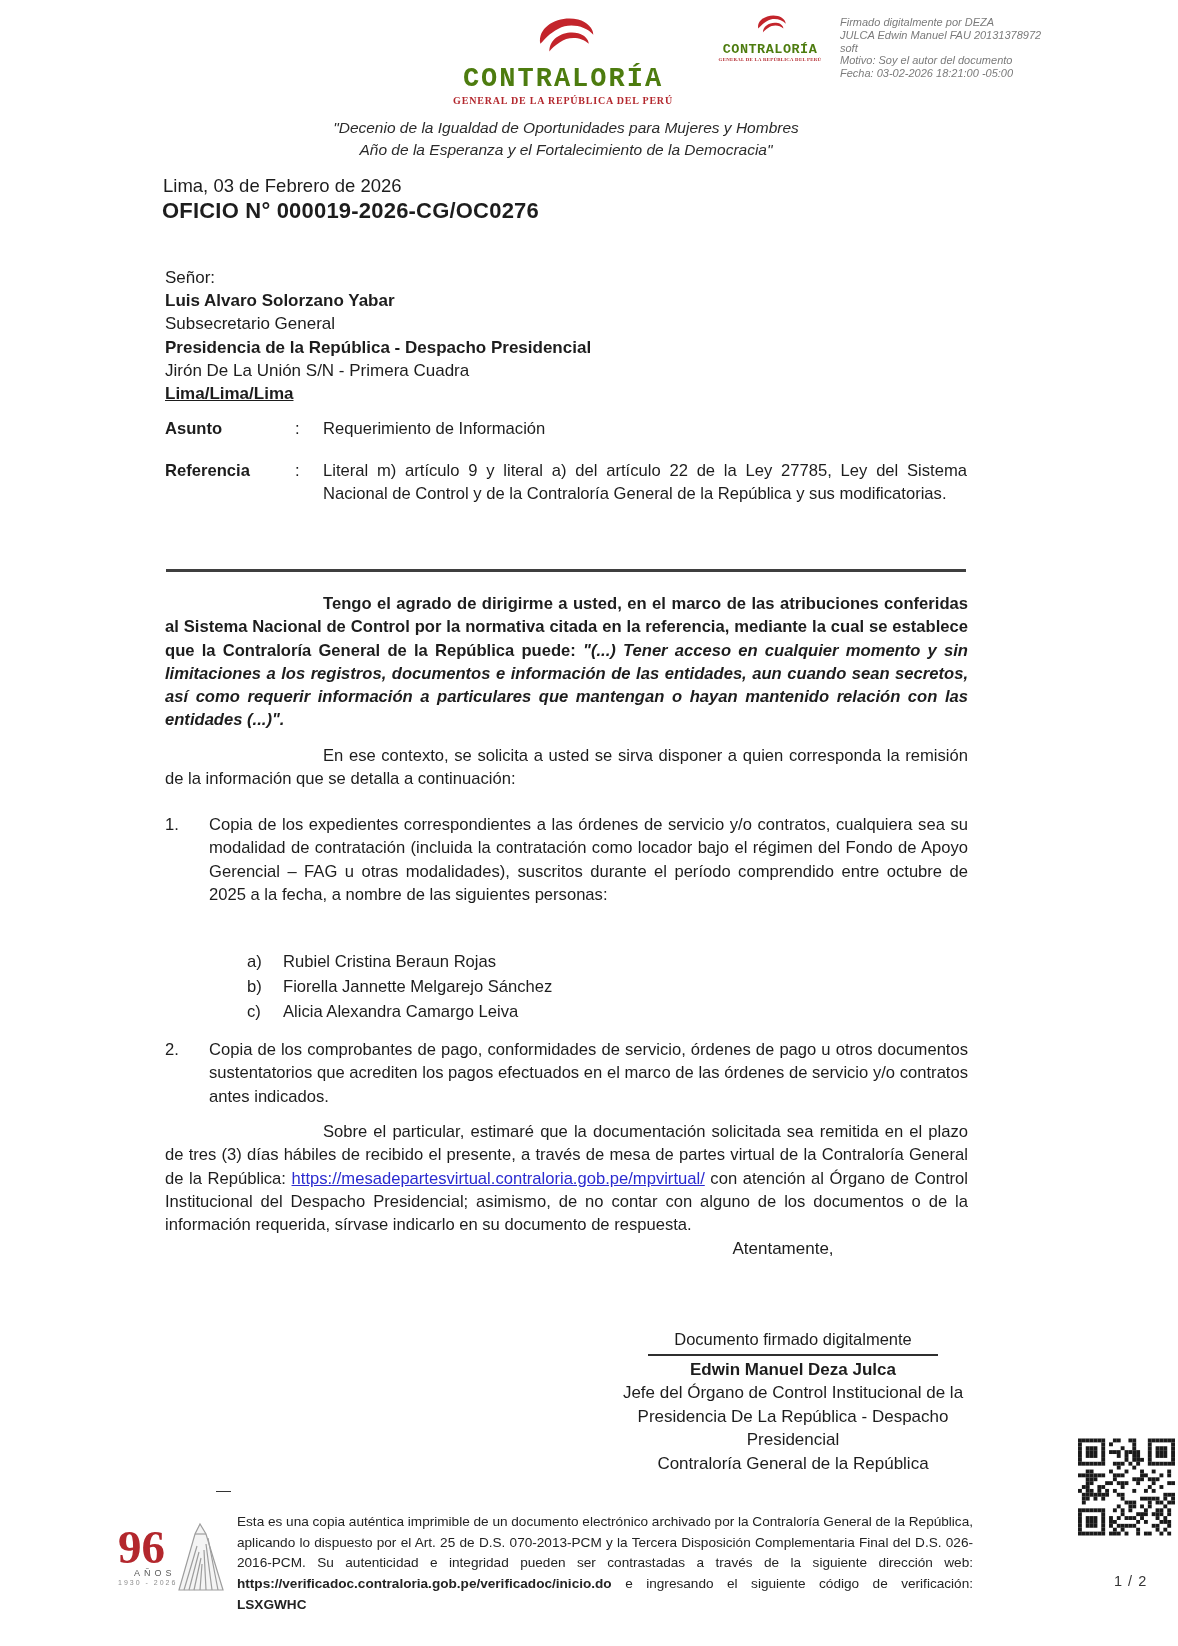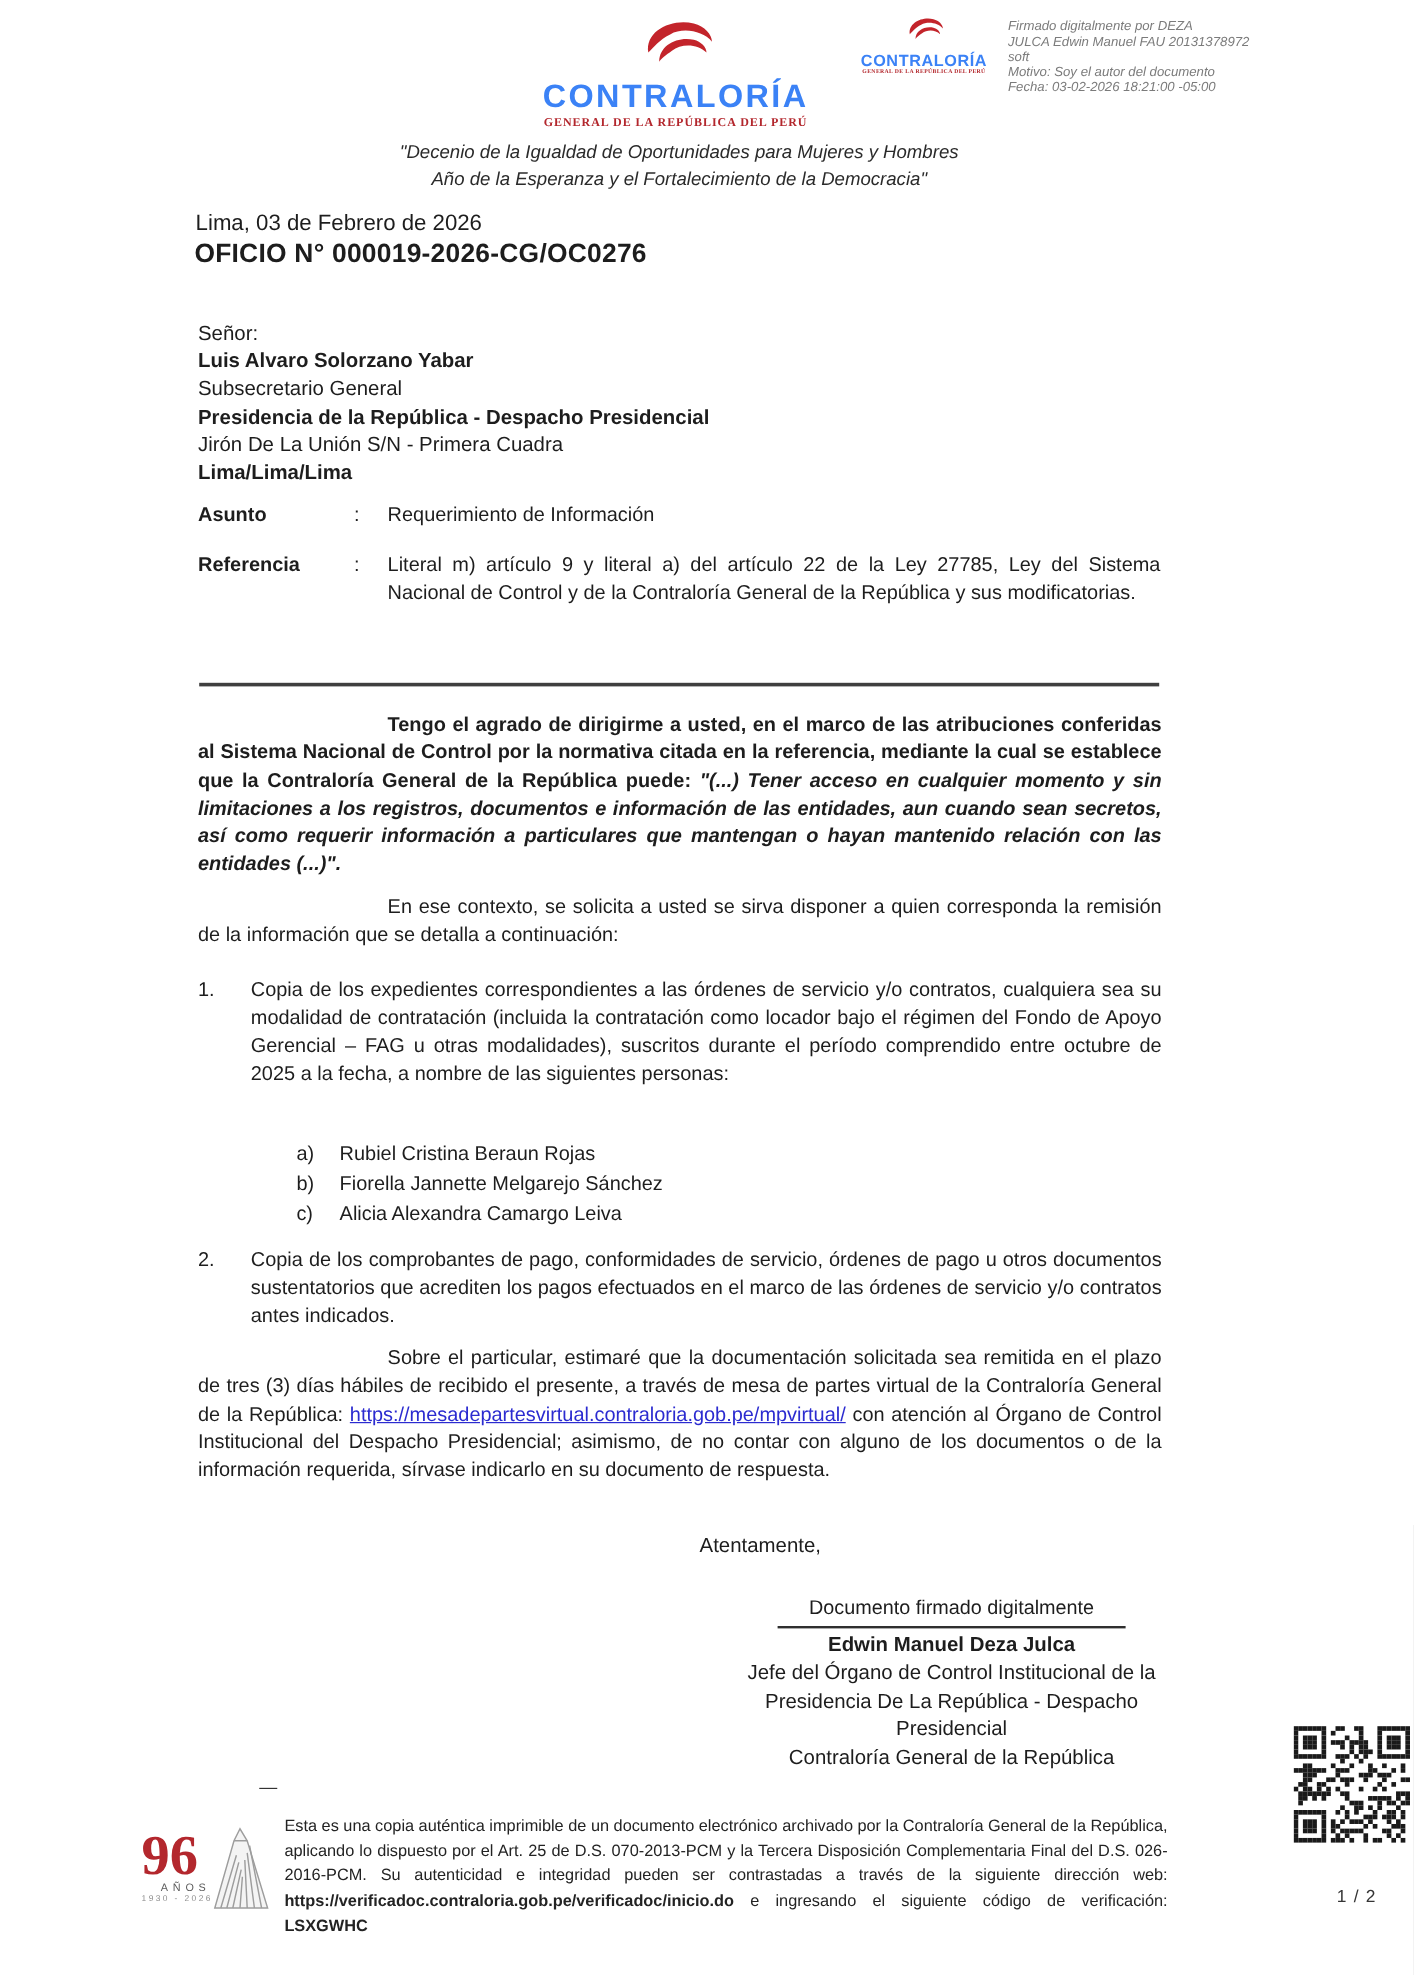--- a/index.html
+++ b/index.html
@@ -6,38 +6,38 @@
   html,body { margin:0; padding:0; background:#e9e9e9; }
   .page {
     position:relative; width:1178px; height:1646px; margin:0 auto;
     background:#ffffff; overflow:hidden;
     font-family:"Liberation Sans", sans-serif; color:#1d1d1d;
   }
   
   .logo-block { position:absolute; text-align:center; }
   .logo-main { left:413px; top:12px; width:300px; }
   .logo-main .swirl svg { width:74px; height:50px; }
-  .lg-title { font-family:Liberation Sans, sans-serif; color:#3b82f6; font-weight:600; letter-spacing:2px; }
+  .lg-title { font-family:Liberation Mono, monospace; color:#4d7c0f; font-weight:600; letter-spacing:2px; }
   .logo-main .lg-title { font-size:27px; margin-top:-2px; }
   .lg-sub { font-family:"Liberation Serif", serif; color:#b3272d; font-weight:700; letter-spacing:0.8px; }
   .logo-main .lg-sub { font-size:10px; margin-top:1px; }
   .logo-secondary { left:699px; top:12px; width:142px; }
   .logo-secondary .swirl svg { width:38px; height:26px; }
   .logo-secondary .lg-title { font-size:13.5px; letter-spacing:0.5px; }
   .logo-secondary .lg-sub { font-size:4.8px; letter-spacing:0.3px; }
   .stamp { position:absolute; left:840px; top:16px; width:260px; font-size:11px; line-height:12.8px; color:#7b7b7b;font-style:italic; }
   
   .motto { position:absolute; left:165px; top:117px; width:802px; text-align:center;
            font-style:italic; font-size:15.5px; line-height:21.5px; color:#2b2b2b; }
   
   .date { position:absolute; left:163px; top:175px; font-size:18.5px; }
   .docnum { position:absolute; left:162px; top:198px; font-size:22px; font-weight:bold; letter-spacing:0.2px; }
   .recipient { position:absolute; left:165px; top:266px; font-size:17px; line-height:23.2px; }
   .b { font-weight:bold; }
-  .u { }
+  .u { text-decoration:underline; }
   .kvrow { position:absolute; left:165px; width:802px; display:flex; font-size:16.6px; line-height:23.3px; }
   .kvrow .kl { width:130px; flex:none; font-weight:bold; }
   .kvrow .kc { width:28px; flex:none; }
   .kvrow .kv { flex:1; text-align:justify; }
   #subject-row { top:417px; }
   #reference-row { top:459px; }
   .rule { position:absolute; left:166px; top:569px; width:800px; height:3px; background:#3f3f3f; }
   
   .para { position:absolute; left:165px; width:803px; font-size:16.6px; line-height:23.3px; text-align:justify; }
   .indent { text-indent:158px; }
@@ -48,21 +48,21 @@
   .onum { width:44px; flex:none; }
   .otext { flex:1; text-align:justify; }
   #item1 { top:813px; }
   #item2 { top:1038px; }
   .subitem { position:absolute; left:247px; display:flex; font-size:16.6px; line-height:24px; }
   .sm { width:36px; flex:none; }
   #sub-a { top:950px; } #sub-b { top:975px; } #sub-c { top:1000px; }
   #p3 { top:1120px; }
   .link { color:#2b2bd0; text-decoration:underline; }
   
-  .closing { position:absolute; left:583px; top:1278px; width:400px; font-size:17px; }
+  .closing { position:absolute; left:583px; top:1239px; width:400px; text-align:center; font-size:17px; }
   .sigblock { position:absolute; left:583px; top:1328px; width:420px; text-align:center; font-size:17px; line-height:23.6px; }
   .sig-digital { display:inline-block; padding:0 26px 2px; border-bottom:2px solid #2f2f2f; font-size:16.5px; margin-bottom:2px; }
   
   .anniv { position:absolute; left:118px; top:1526px; width:122px; }
   .anniv-96 { font-family:"Liberation Serif", serif; color:#b3272d; font-size:47px; font-weight:bold; line-height:42px; display:inline-block; }
   .monument { position:absolute; left:52px; top:-6px; }
   .monument svg { width:62px; height:74px; }
   .anniv-anos { font-size:9px; letter-spacing:4px; color:#5a5a5a; font-weight:normal; margin-top:0px;margin-left:16px; }
   .anniv-years { font-size:7px; letter-spacing:2px; color:#8d8d8d; margin-top:1px; }
   .footer-dash { position:absolute; left:216px; top:1481px; font-size:15px; color:#333; }

